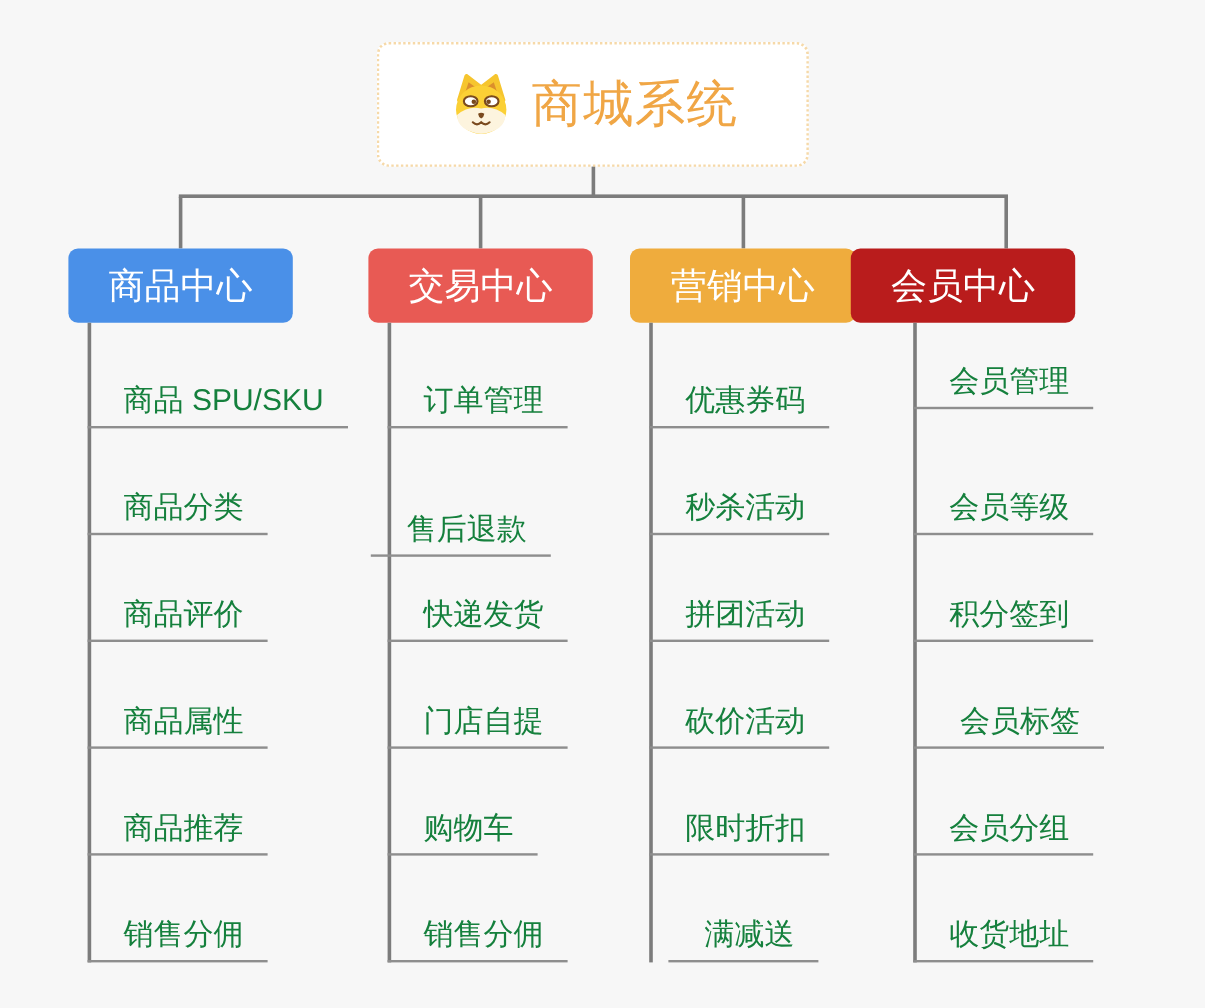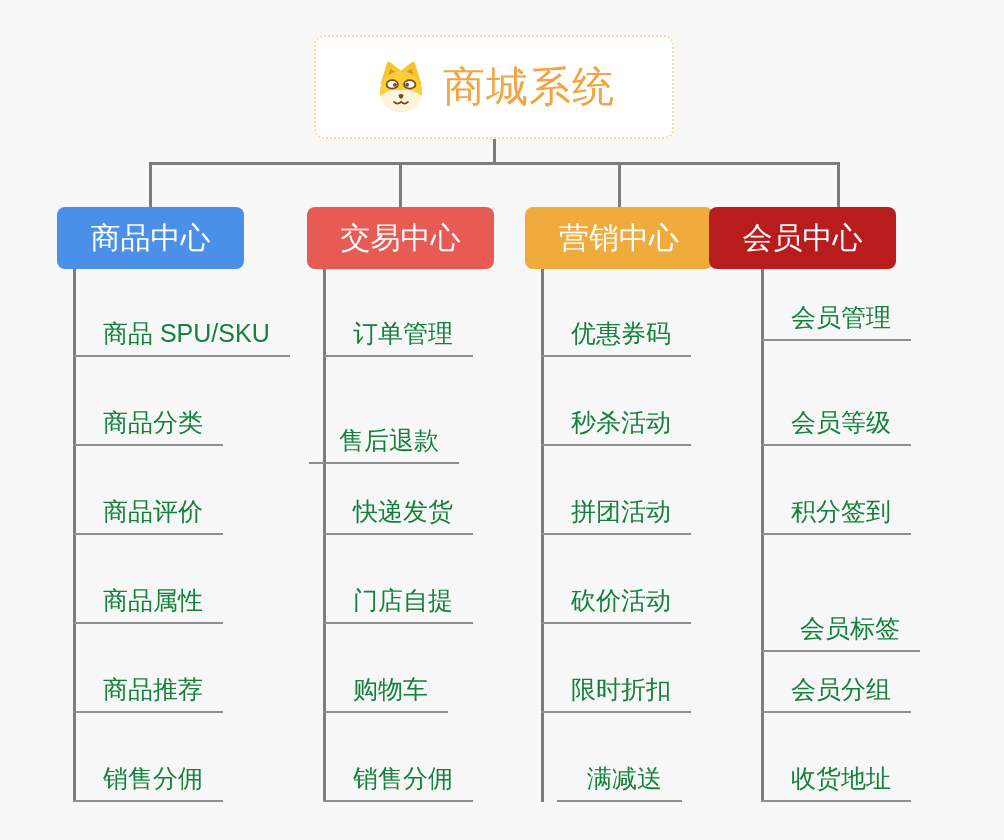--- a/index.html
+++ b/index.html
@@ -176,21 +176,21 @@
     </div>
 
     <div class="child" style="left: 761px; top: 404px;">
       <span class="child-label">会员等级</span>
     </div>
 
     <div class="child" style="left: 761px; top: 493px;">
       <span class="child-label">积分签到</span>
     </div>
 
-    <div class="child" style="left: 761px; top: 610px; padding-left: 39px;">
+    <div class="child" style="left: 761px; top: 582px; padding-left: 39px;">
       <span class="child-label">会员标签</span>
     </div>
 
     <div class="child" style="left: 761px; top: 671px;">
       <span class="child-label">会员分组</span>
     </div>
 
     <div class="child" style="left: 761px; top: 760px;">
       <span class="child-label">收货地址</span>
     </div>

